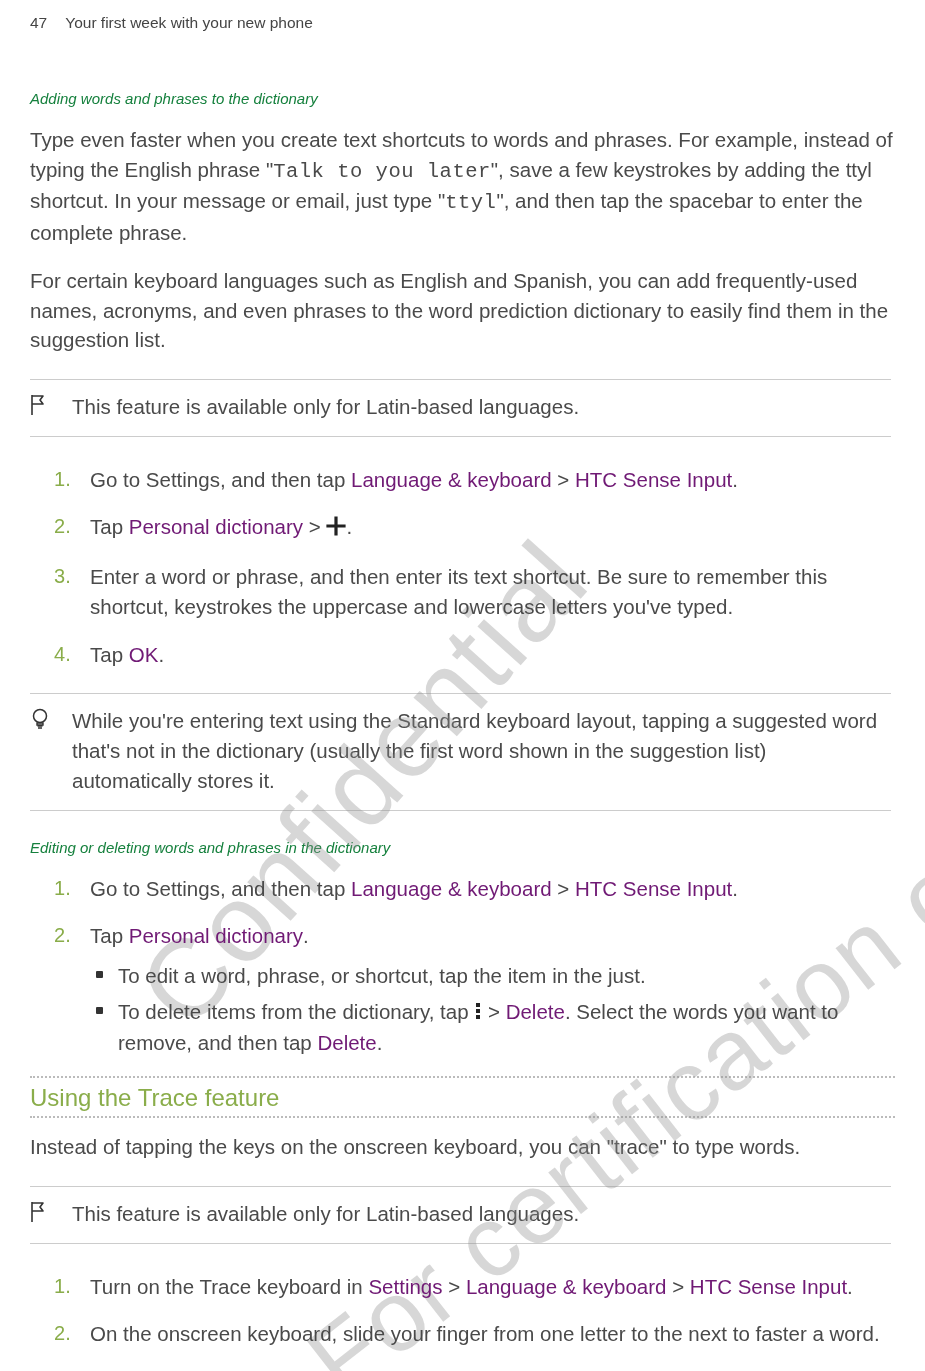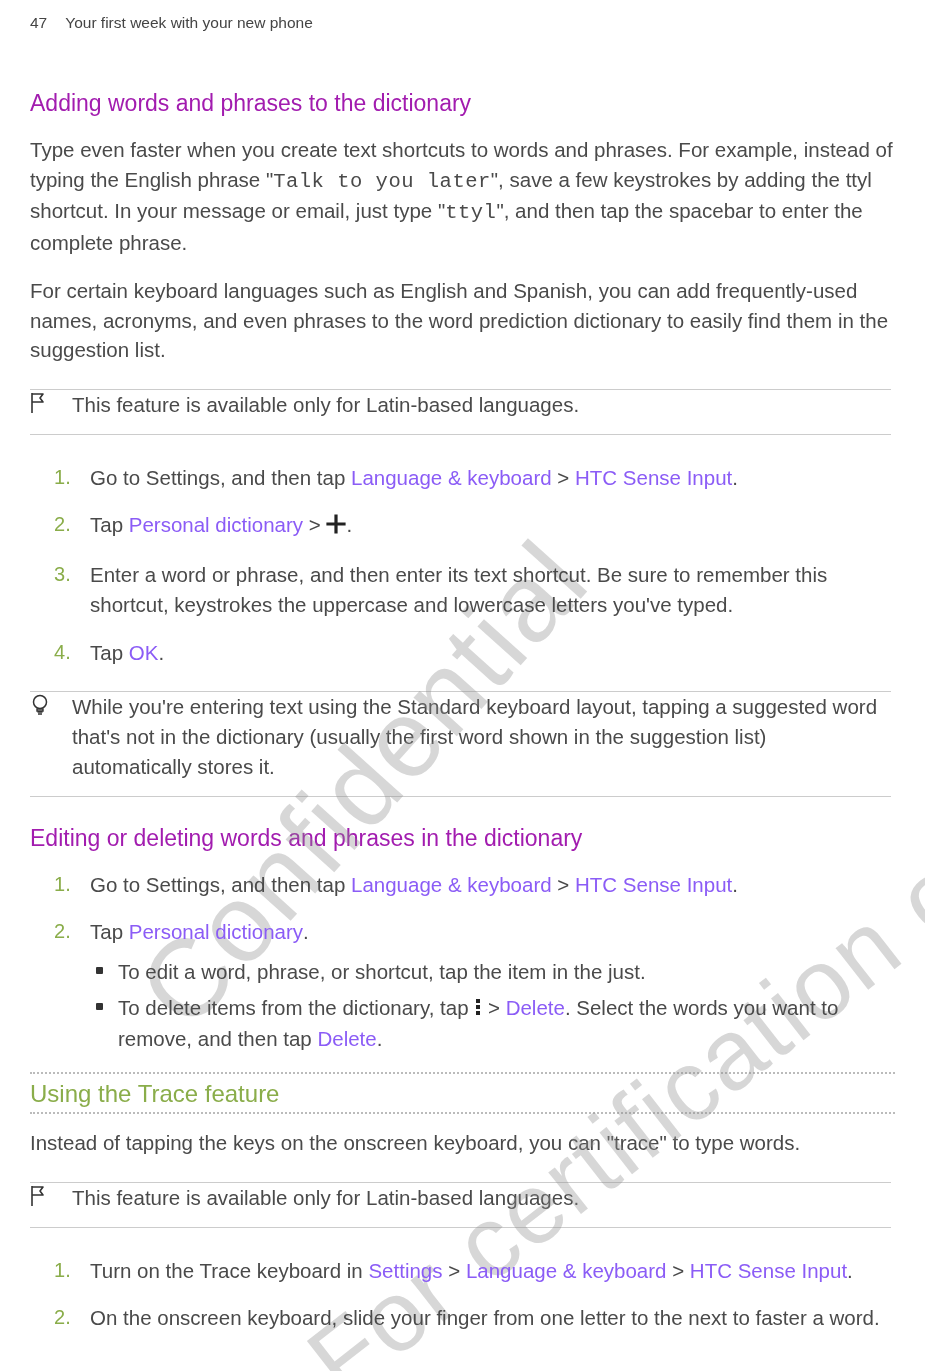--- a/index.html
+++ b/index.html
@@ -20,37 +20,38 @@
   .header-line {
     display: flex;
     align-items: flex-start;
     padding-top: 14px;
     padding-bottom: 40px;
     font-size: 15.5px;
     color: #444;
   }
   .header-line .pg { margin-right: 18px; }
   .h3 {
-    font-size: 23px;
-    color: #a21caf;
+    font-size: 15px;
+    color: #15803d;
     margin: 18px 0 18px 0;
     font-weight: 400;
+    font-style: italic;
   }
   .body {
     font-size: 20.5px;
     line-height: 1.45;
     margin: 0 0 18px 0;
     color: #4a4a4a;
   }
   .mono { font-family: "Courier New", Courier, monospace; letter-spacing: 0.5px; }
-  .bold { font-weight: 500; color: #8b5cf6; }
+  .bold { font-weight: 500; color: #701a75; }
   .note-box {
     border-top: 1px solid #ccc;
     border-bottom: 1px solid #ccc;
-    padding: 0 0 14px 0;
+    padding: 12px 0 14px 0;
     margin: 24px 4px 28px 0;
     display: flex;
     align-items: flex-start;
     gap: 14px;
   }
   .note-box .icon-slot {
     flex: 0 0 28px;
     display: flex;
     justify-content: flex-start;
     padding-top: 2px;

